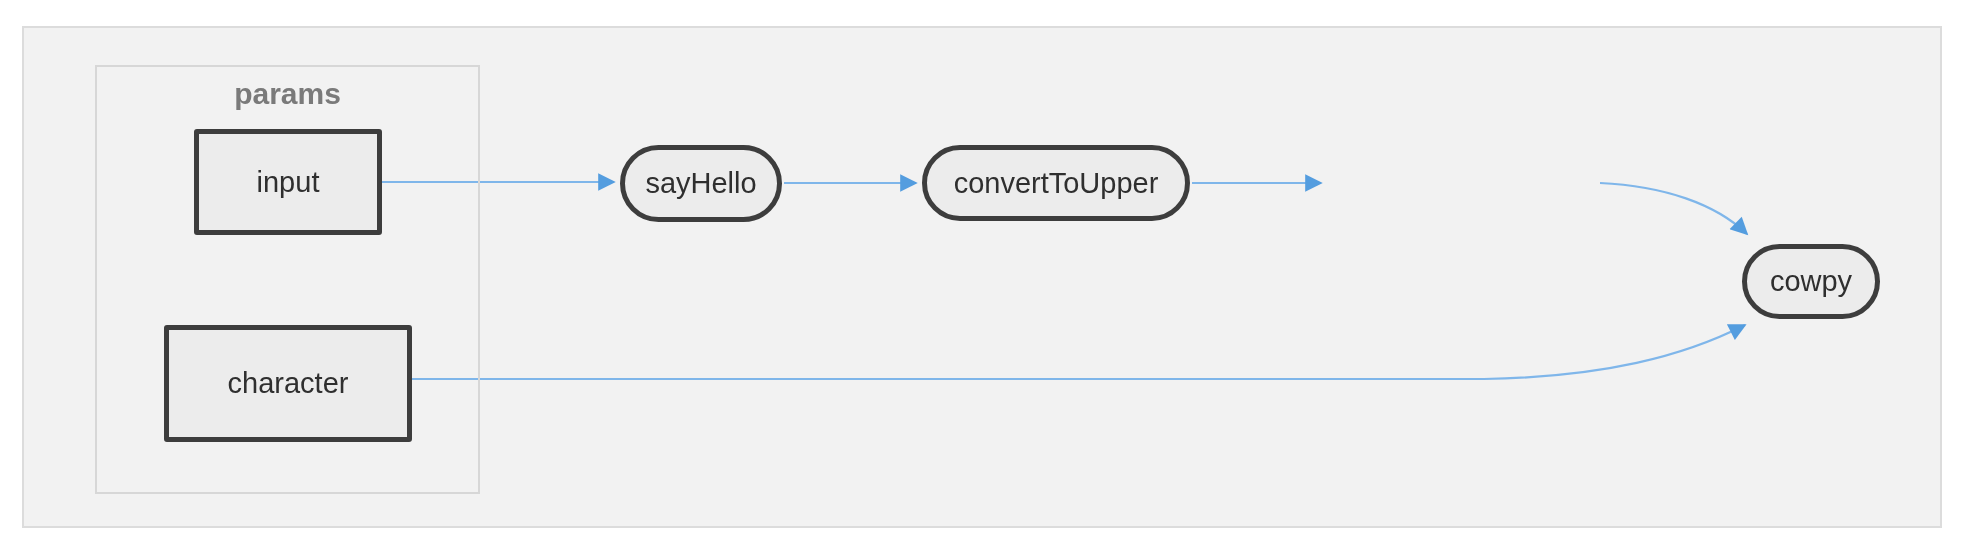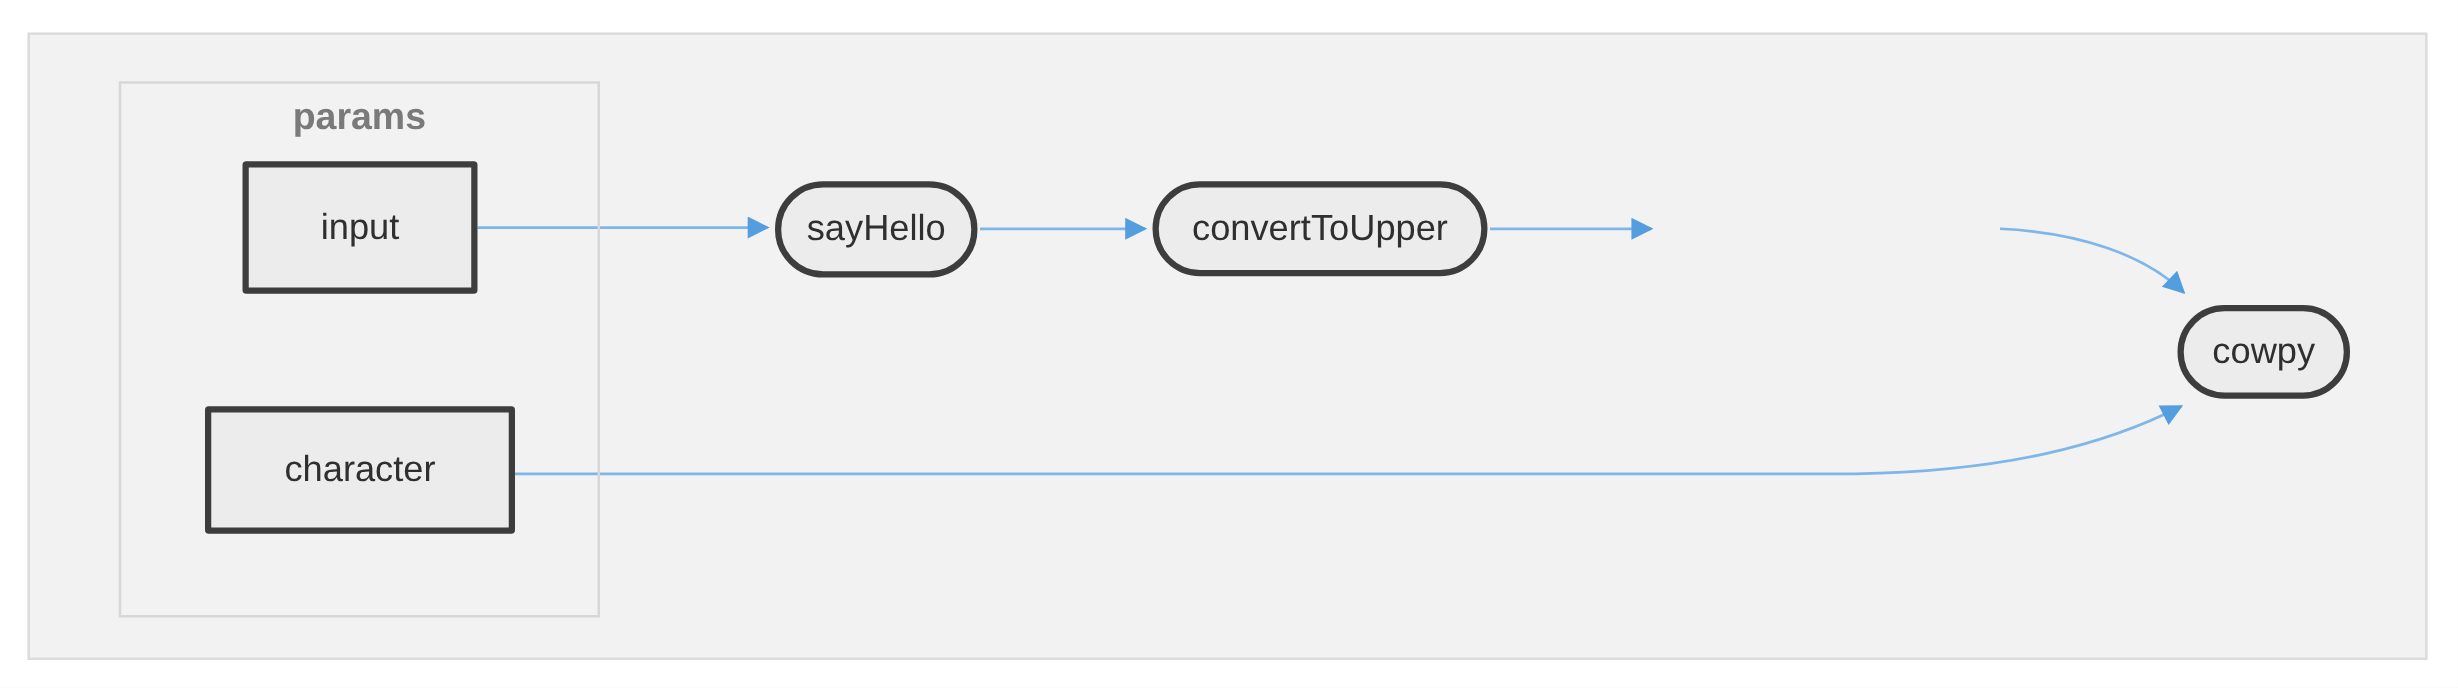--- a/index.html
+++ b/index.html
@@ -49,21 +49,21 @@
     display: flex;
     align-items: center;
     justify-content: center;
     font-size: 29px;
     color: #2f2f2f;
     white-space: nowrap;
   }
   .node-rect   { border-radius: 3px; }
   .node-stadium{ border-radius: 999px; }
   #node-input            { left: 170px;  top: 101px; width: 188px; height: 106px; text-align: right; }
-  #node-character        { left: 140px;  top: 297px; width: 248px; height: 102px; }
+  #node-character        { left: 140px;  top: 297px; width: 248px; height: 117px; }
   #node-sayHello         { left: 596px;  top: 117px; width: 162px; height: 77px; }
   #node-convertToUpper   { left: 898px;  top: 117px; width: 268px; height: 76px; }
   #node-collectGreetings { left: 1303px; top: 117px; width: 273px; height: 75px; }
   #node-cowpy            { left: 1718px; top: 216px; width: 138px; height: 75px; }
   .edges {
     position: absolute;
     left: 0;
     top: 0;
     width: 1920px;
     height: 502px;

